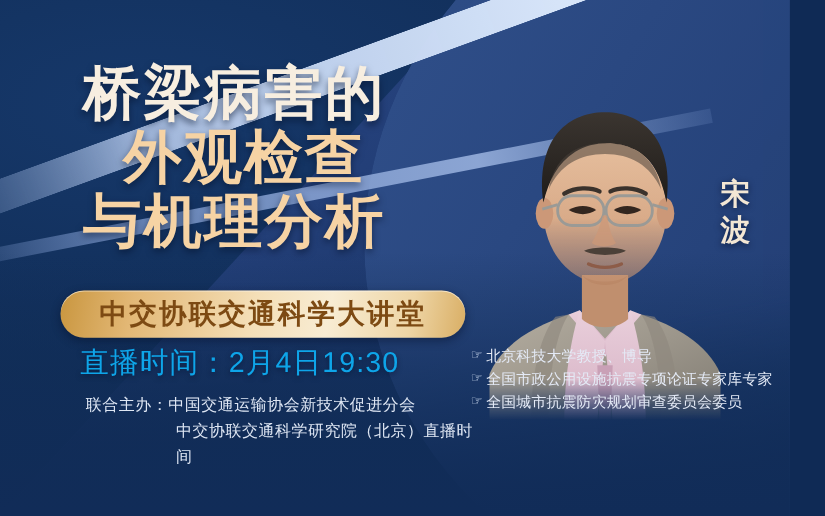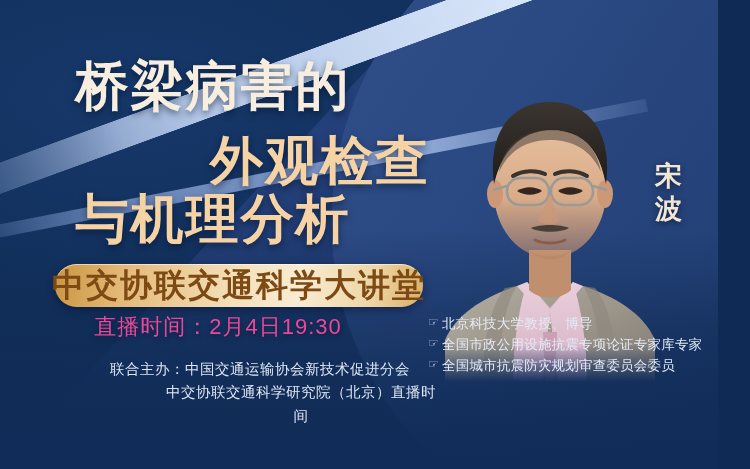--- a/index.html
+++ b/index.html
@@ -89,52 +89,51 @@
     text-align:center;
   }
   .tline{
     font-weight:bold;
     letter-spacing:2px;
     line-height:1.06;
     white-space:nowrap;
     text-shadow:0 3px 7px rgba(4,14,38,.55);
   }
   .tline.l1{font-size:53px;color:#f7eee0;margin-left:-4px;}
-  .tline.l2{font-size:53px;color:#f6d3a4;margin-left:14px;margin-top:19px;text-align:right;}
+  .tline.l2{font-size:53px;color:#f6d3a4;margin-left:14px;margin-top:2px;}
   .tline.l3{font-size:53px;color:#f6d3a4;margin-left:-4px;margin-top:2px;}
 
   
   .pill{
     position:absolute;left:55px;top:264px;
     width:368px;height:43px;
     border-radius:22px;
     background:linear-gradient(100deg,#c9963f 0%,#e3b876 18%,#f4dfb8 48%,#f8ecd3 66%,#eed5a5 86%,#d9ae64 100%);
     box-shadow:0 3px 9px rgba(4,14,38,.45), inset 0 1px 0 rgba(255,255,255,.55);
     display:flex;align-items:center;justify-content:center;
   }
   .pill span{
-    font-size:32px;font-weight:bold;letter-spacing:2px;
+    font-size:25px;font-weight:bold;letter-spacing:2px;
     color:#7d4a13;white-space:nowrap;
   }
 
   
   .livetime{
     position:absolute;left:0;top:312px;width:436px;
     text-align:center;
-    font-size:22px;letter-spacing:1px;color:#ec4899;
+    font-size:26px;letter-spacing:1px;color:#0ea5e9;
     text-shadow:0 2px 5px rgba(4,14,38,.5);
     white-space:nowrap;
   }
 
   
   .organizers{
     position:absolute;left:62px;top:358px;width:380px;
     font-size:14.5px;line-height:1.62;color:#dfe7f4;
     letter-spacing:.5px;
-    text-align:center;
   }
   .organizers .o1{padding-left:16px;}
   .organizers .o2{padding-left:98px;}
 
   
   .speaker-name{
     position:absolute;left:629px;top:160px;
     width:40px;
     font-size:27px;font-weight:bold;letter-spacing:1px;
     color:#f3e7d4;line-height:1.22;text-align:center;

